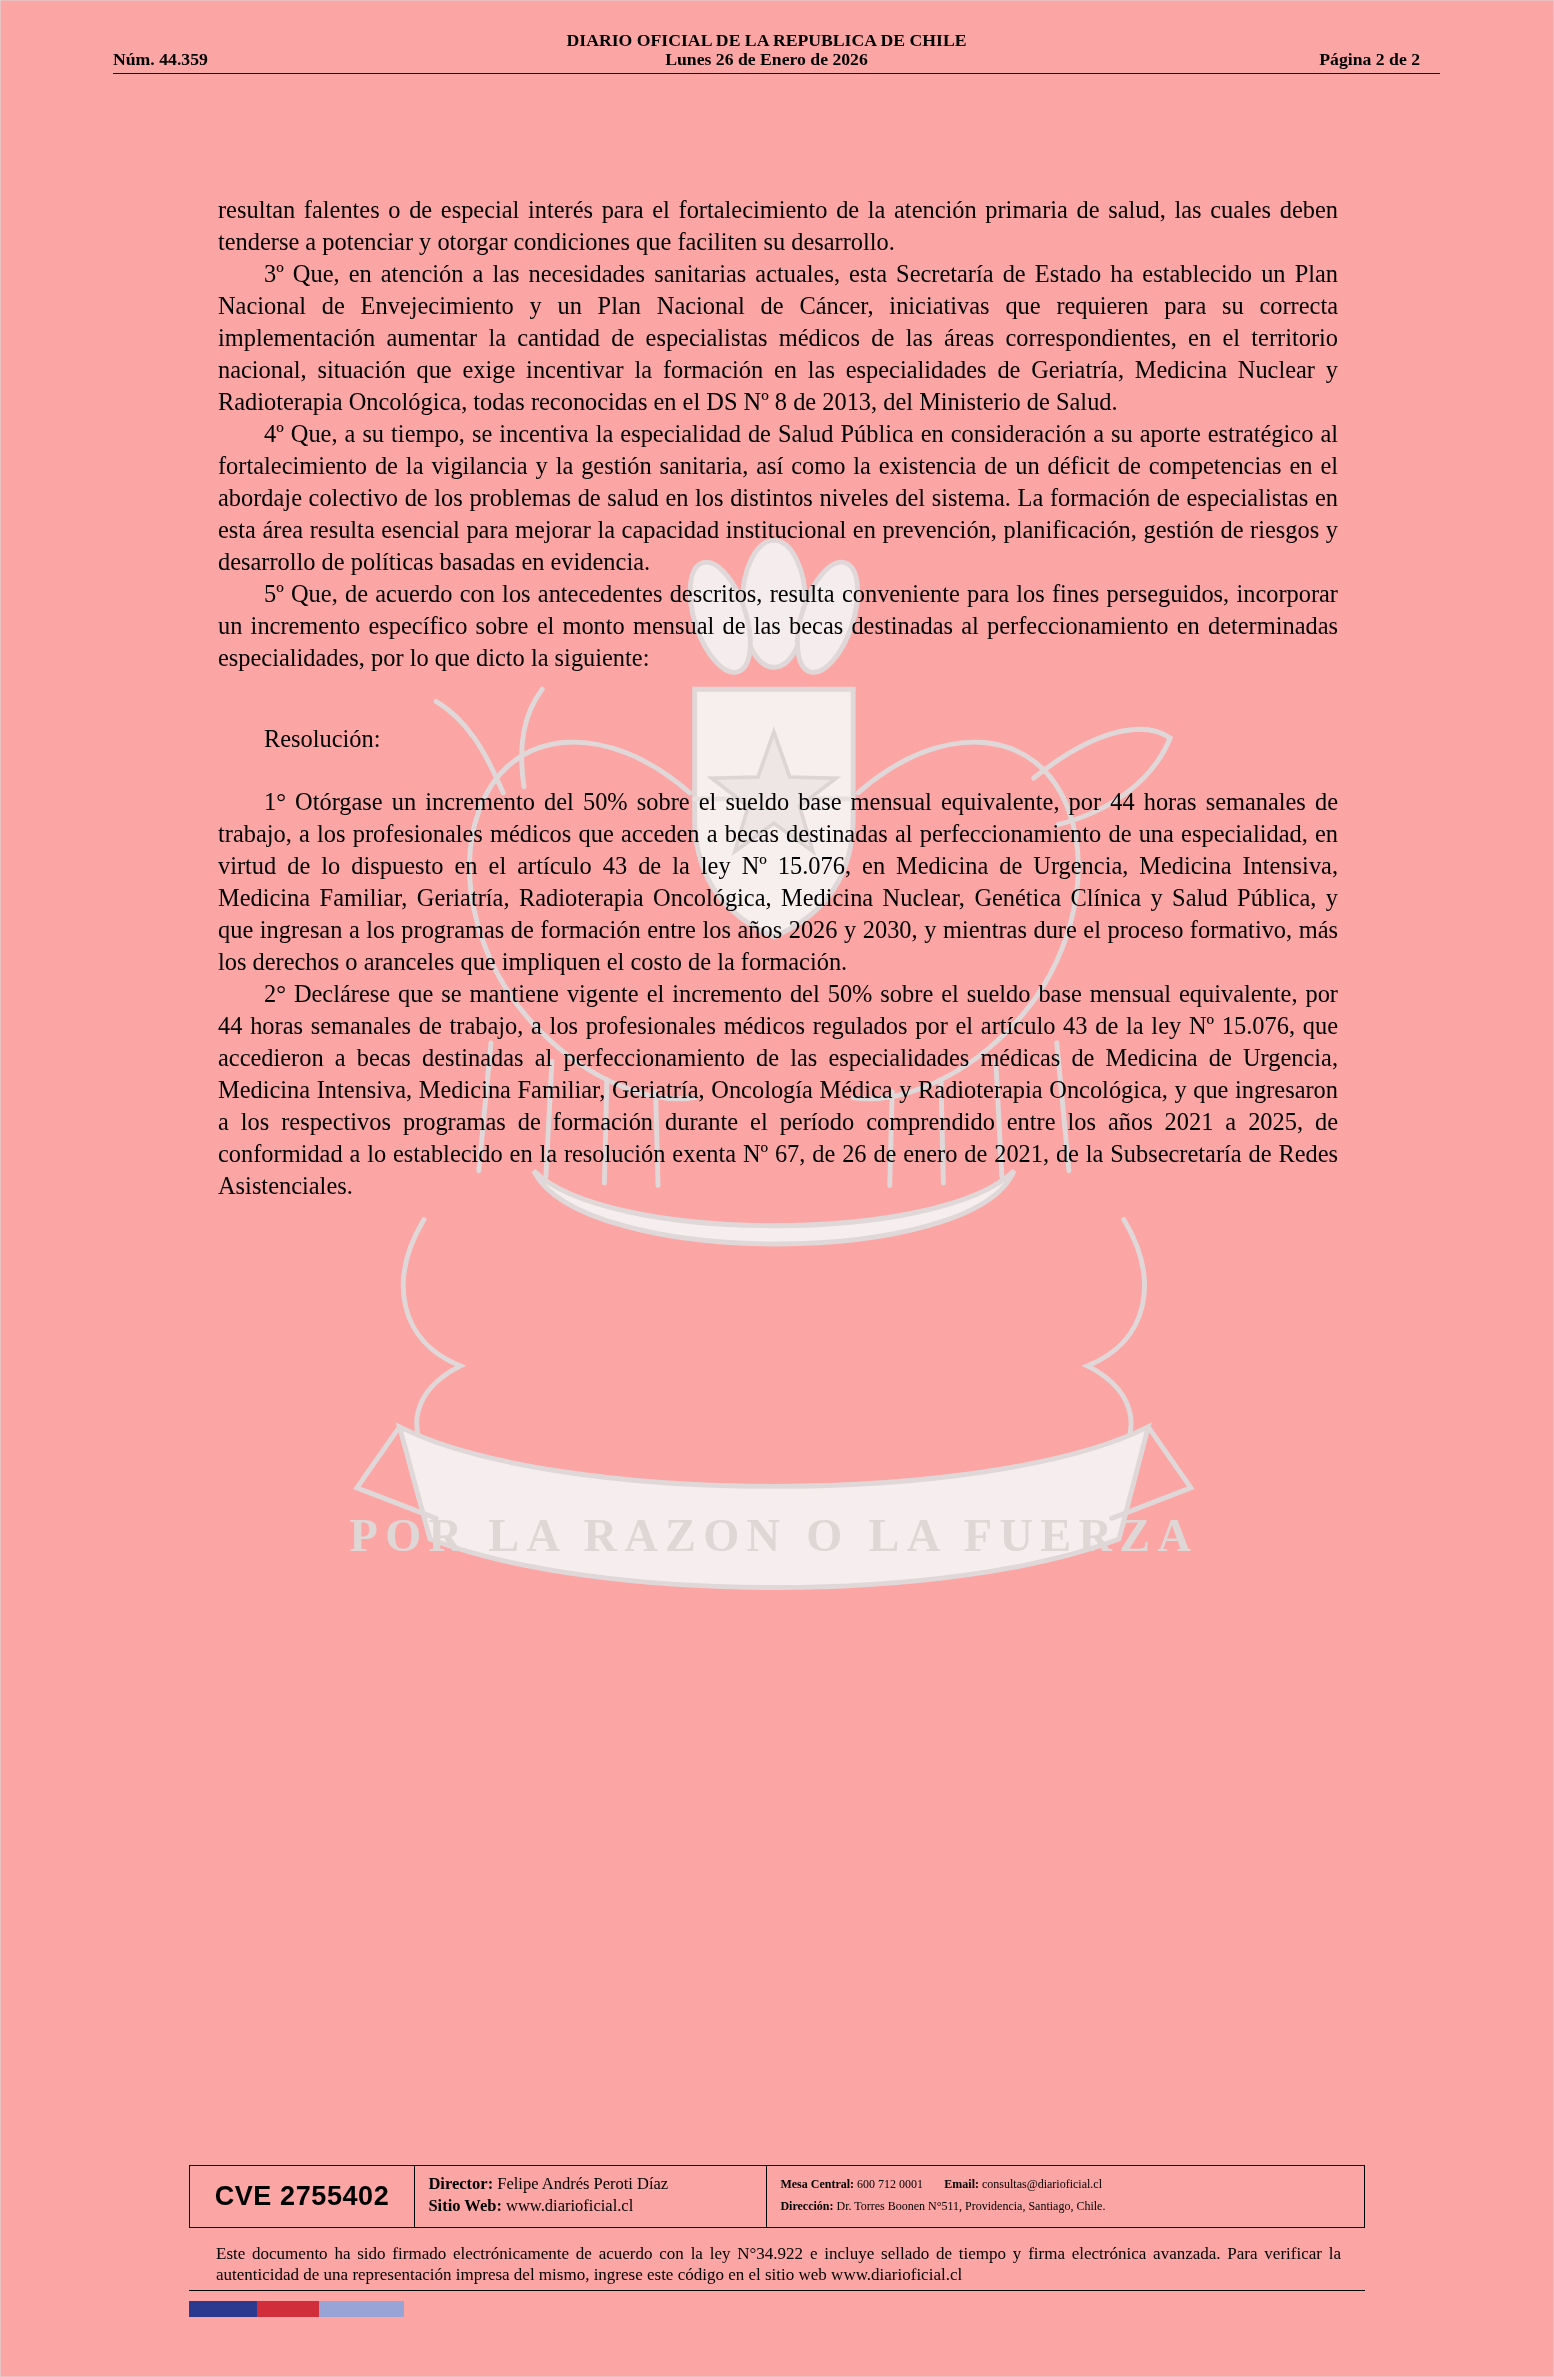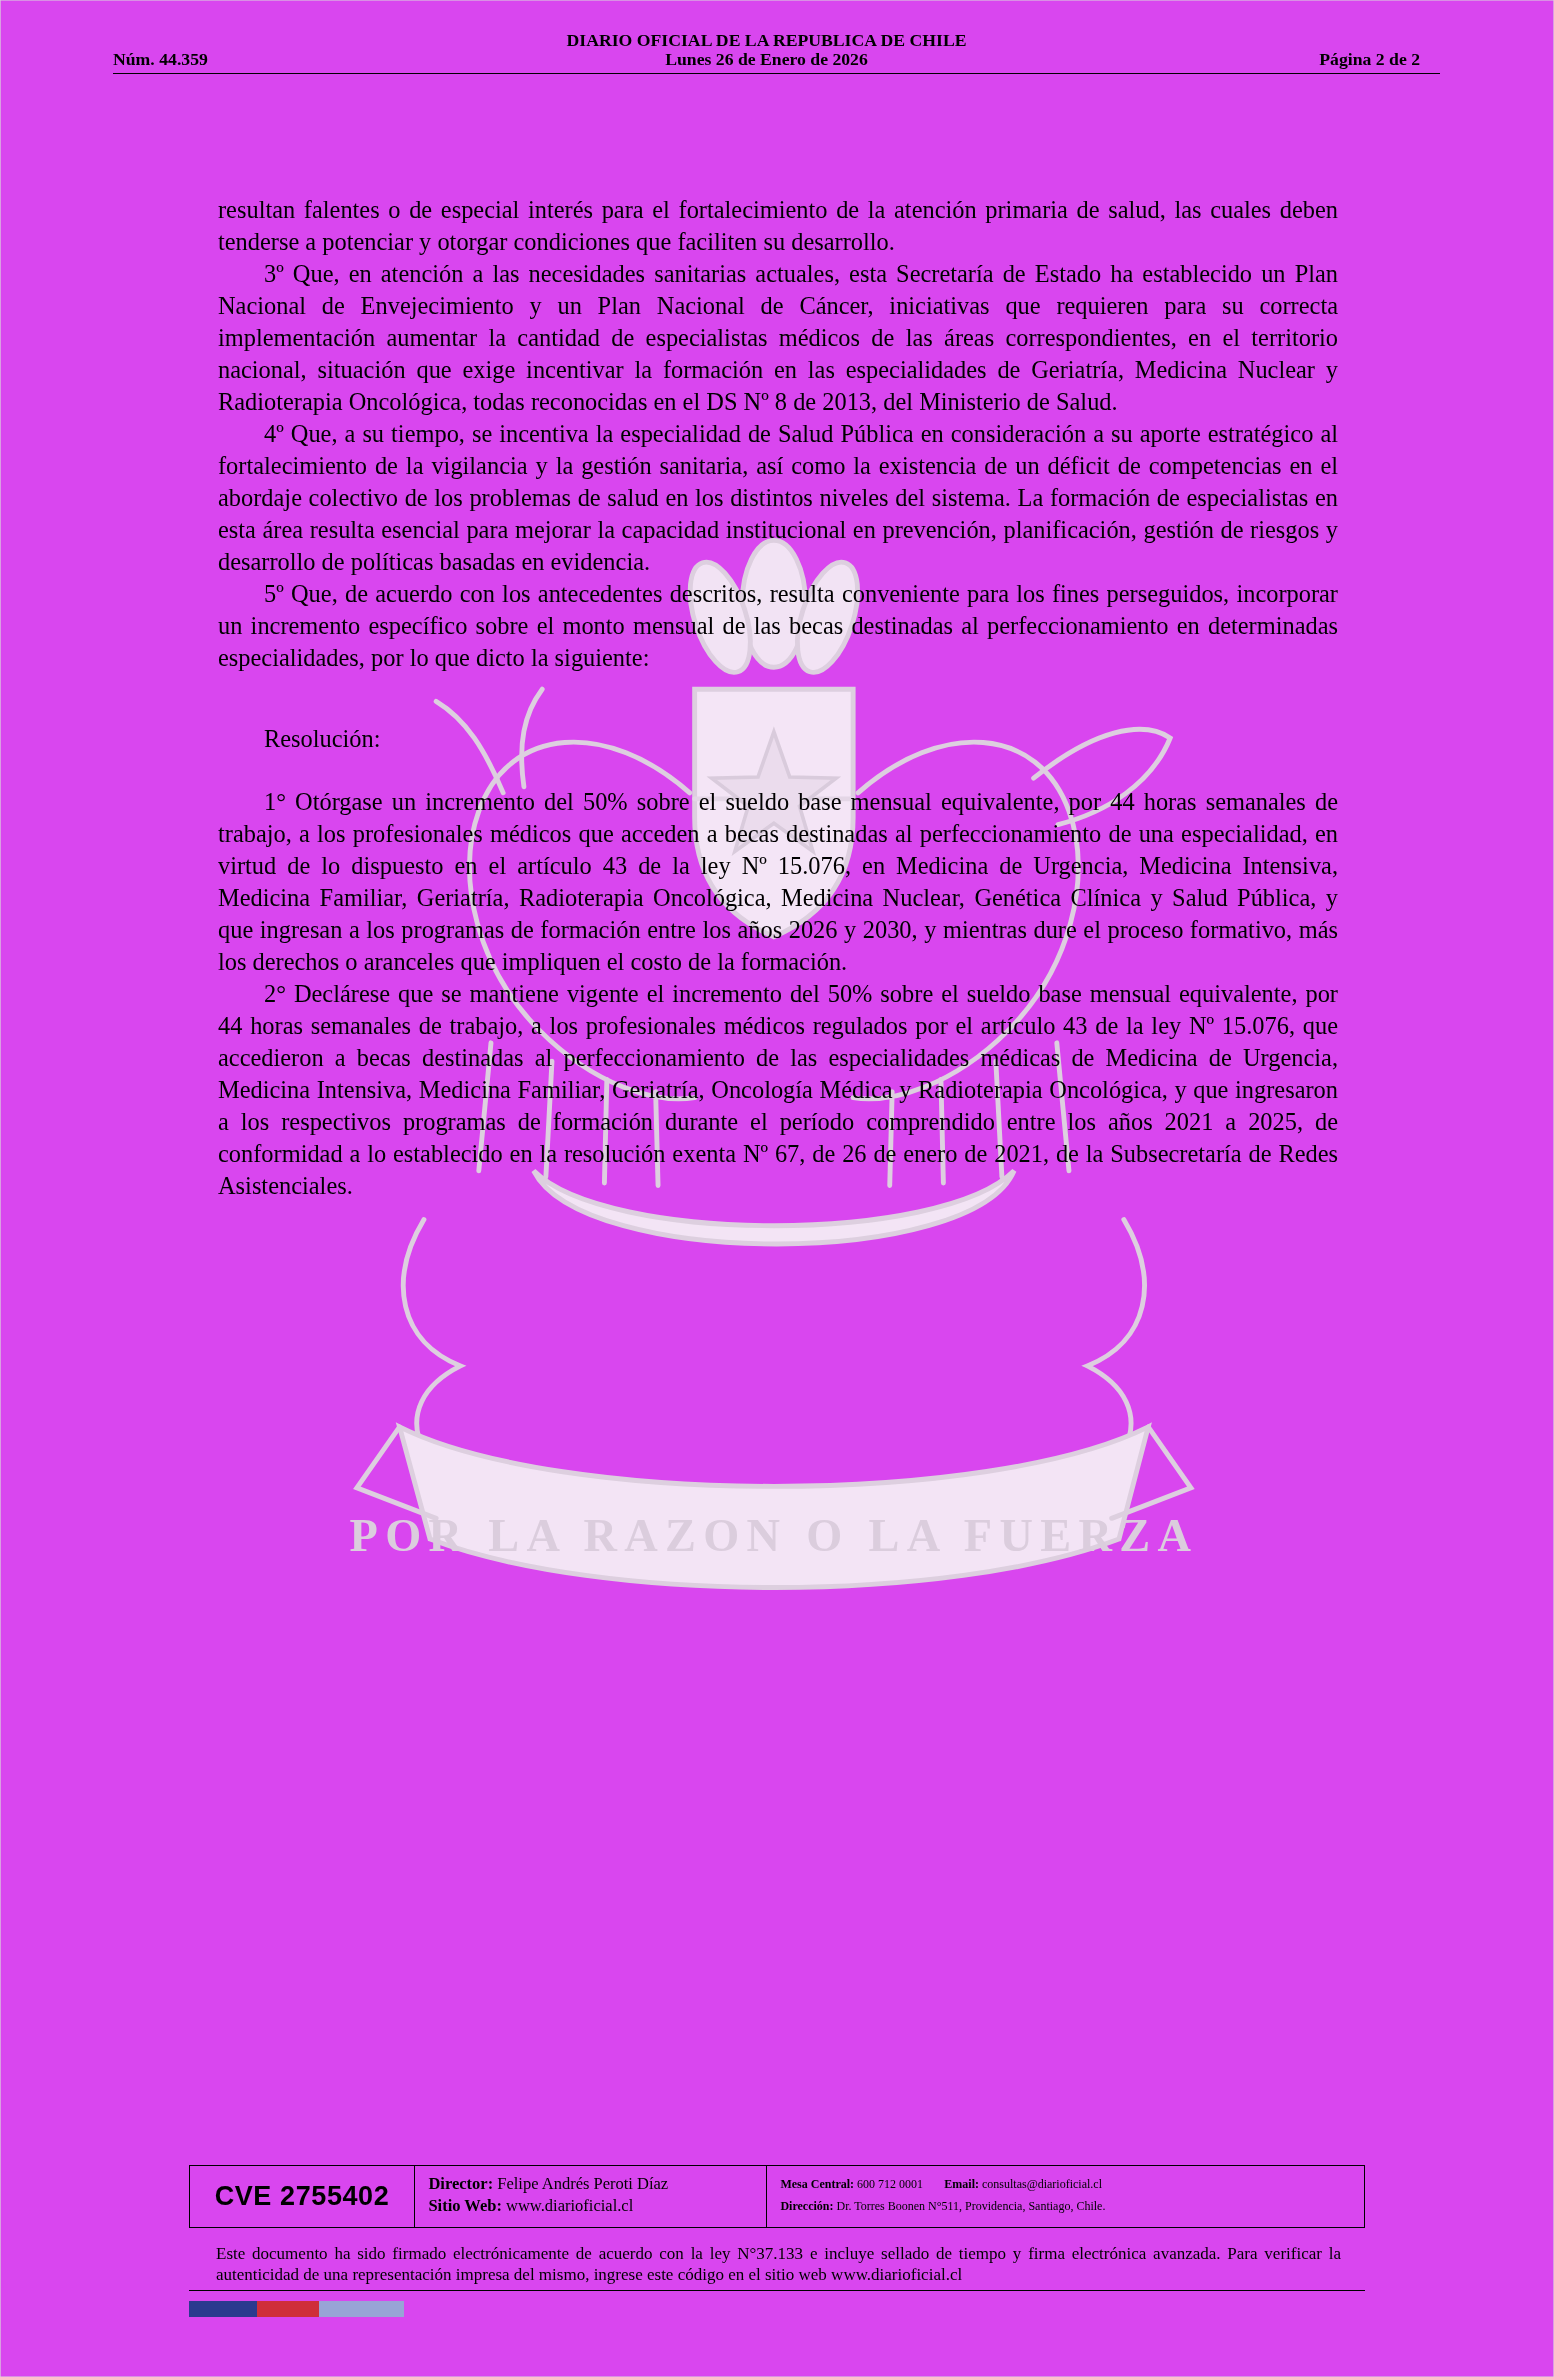--- a/index.html
+++ b/index.html
@@ -5,21 +5,21 @@
   html, body { margin: 0; padding: 0; }
   body {
     width: 1554px; height: 2377px;
     background: #ffffff;
     font-family: "Liberation Serif", serif;
     color: #000;
     position: relative;
   }
   .page {
     position: absolute; inset: 0;
-    background: #d946ef;
+    background: #fca5a5;
     box-shadow: inset 0 0 0 0.6px #d9d9d9;
     overflow: hidden;
   }
 
   
   .hdr {
     position: absolute; top: 30.5px; left: 113px; right: 134px;
     font-weight: bold; font-size: 17.7px; line-height: 19px;
     text-align: center;
   }
@@ -170,21 +170,21 @@
         <b class="pair-gap">Email:</b>
         <span>consultas@diarioficial.cl</span>
       </div>
       <div>
         <b>Dirección:</b>
         <span>Dr. Torres Boonen N°511, Providencia, Santiago, Chile.</span>
       </div>
     </div>
   </div>
 
-  <div class="disclaimer">Este documento ha sido firmado electrónicamente de acuerdo con la ley N°37.133 e incluye sellado de tiempo y firma electrónica avanzada. Para verificar la autenticidad de una representación impresa del mismo, ingrese este código en el sitio web www.diarioficial.cl</div>
+  <div class="disclaimer">Este documento ha sido firmado electrónicamente de acuerdo con la ley N°34.922 e incluye sellado de tiempo y firma electrónica avanzada. Para verificar la autenticidad de una representación impresa del mismo, ingrese este código en el sitio web www.diarioficial.cl</div>
   <div class="bottom-rule"></div>
 
   <div class="flag-bar">
     <div class="flag-seg1"></div>
     <div class="flag-seg2"></div>
     <div class="flag-seg3"></div>
   </div>
 
 </div>
 

